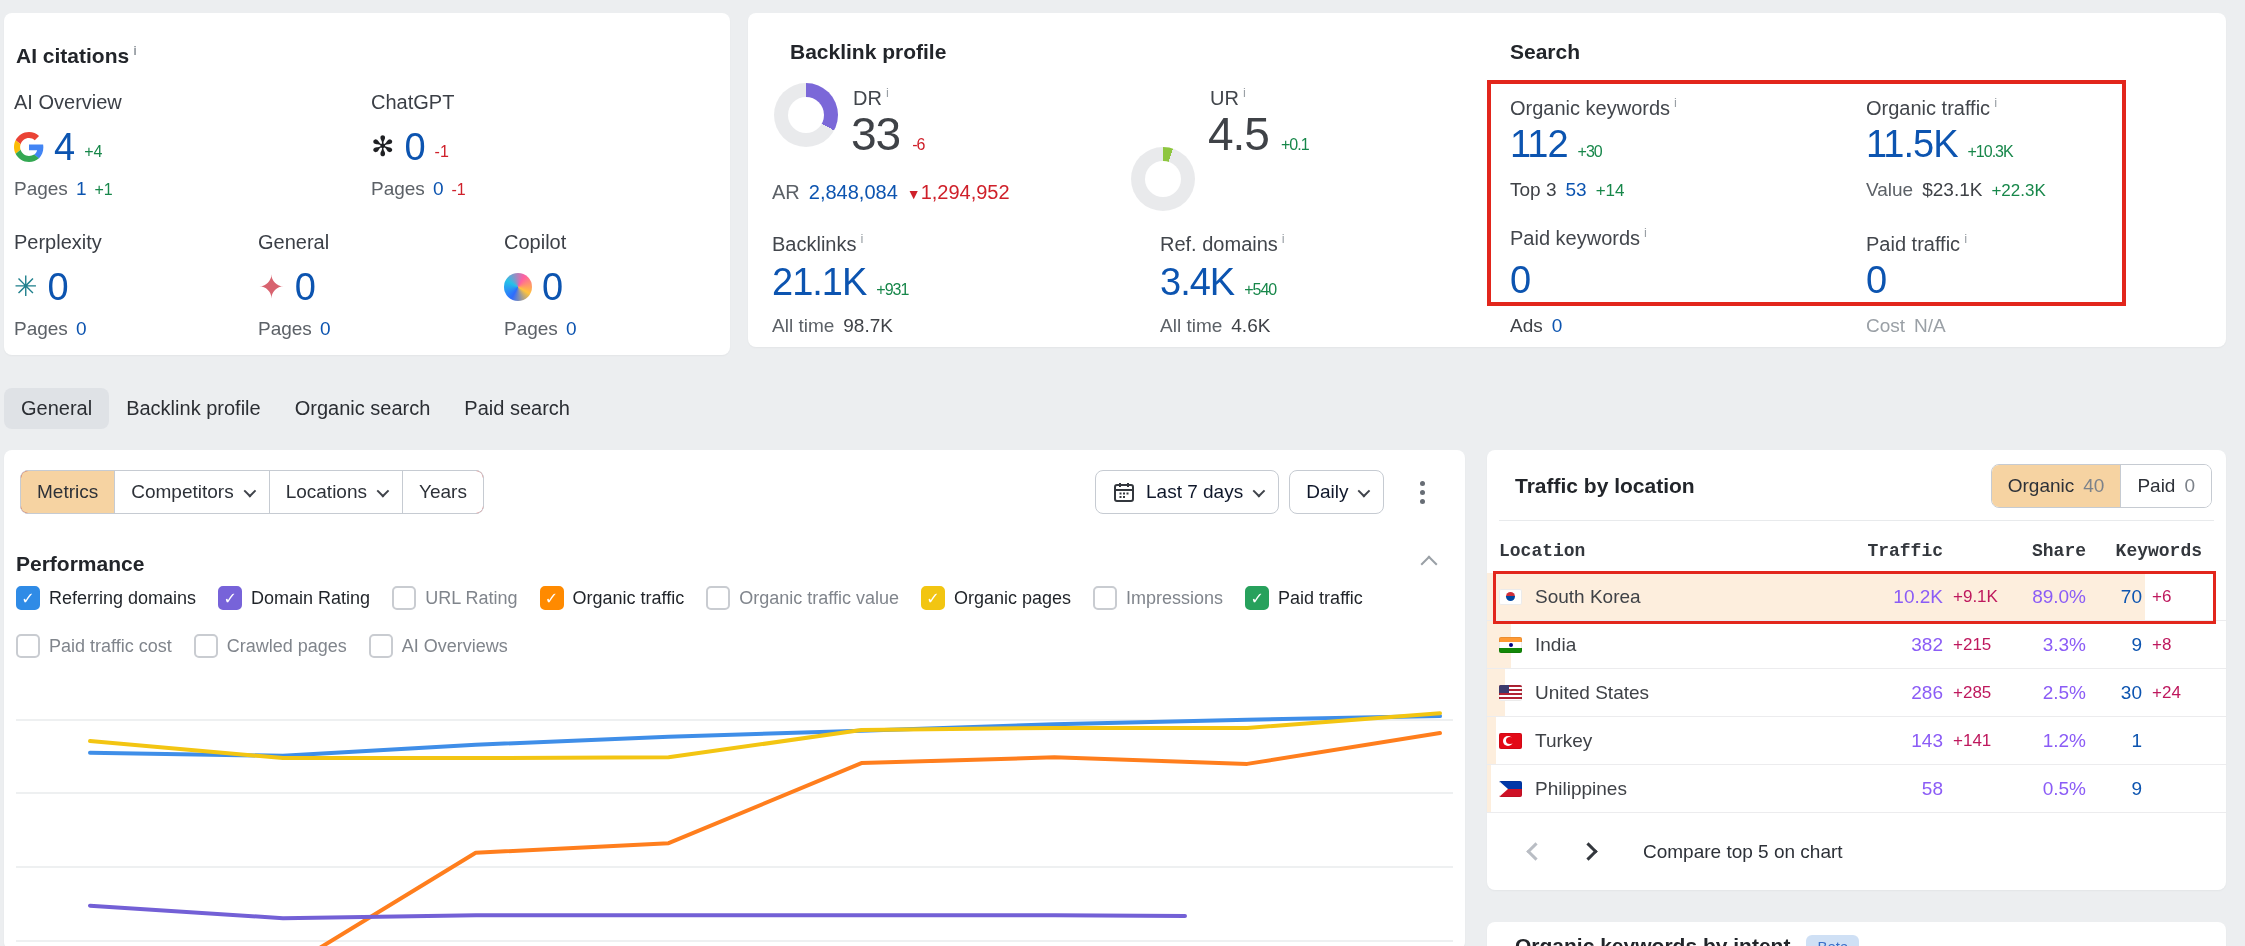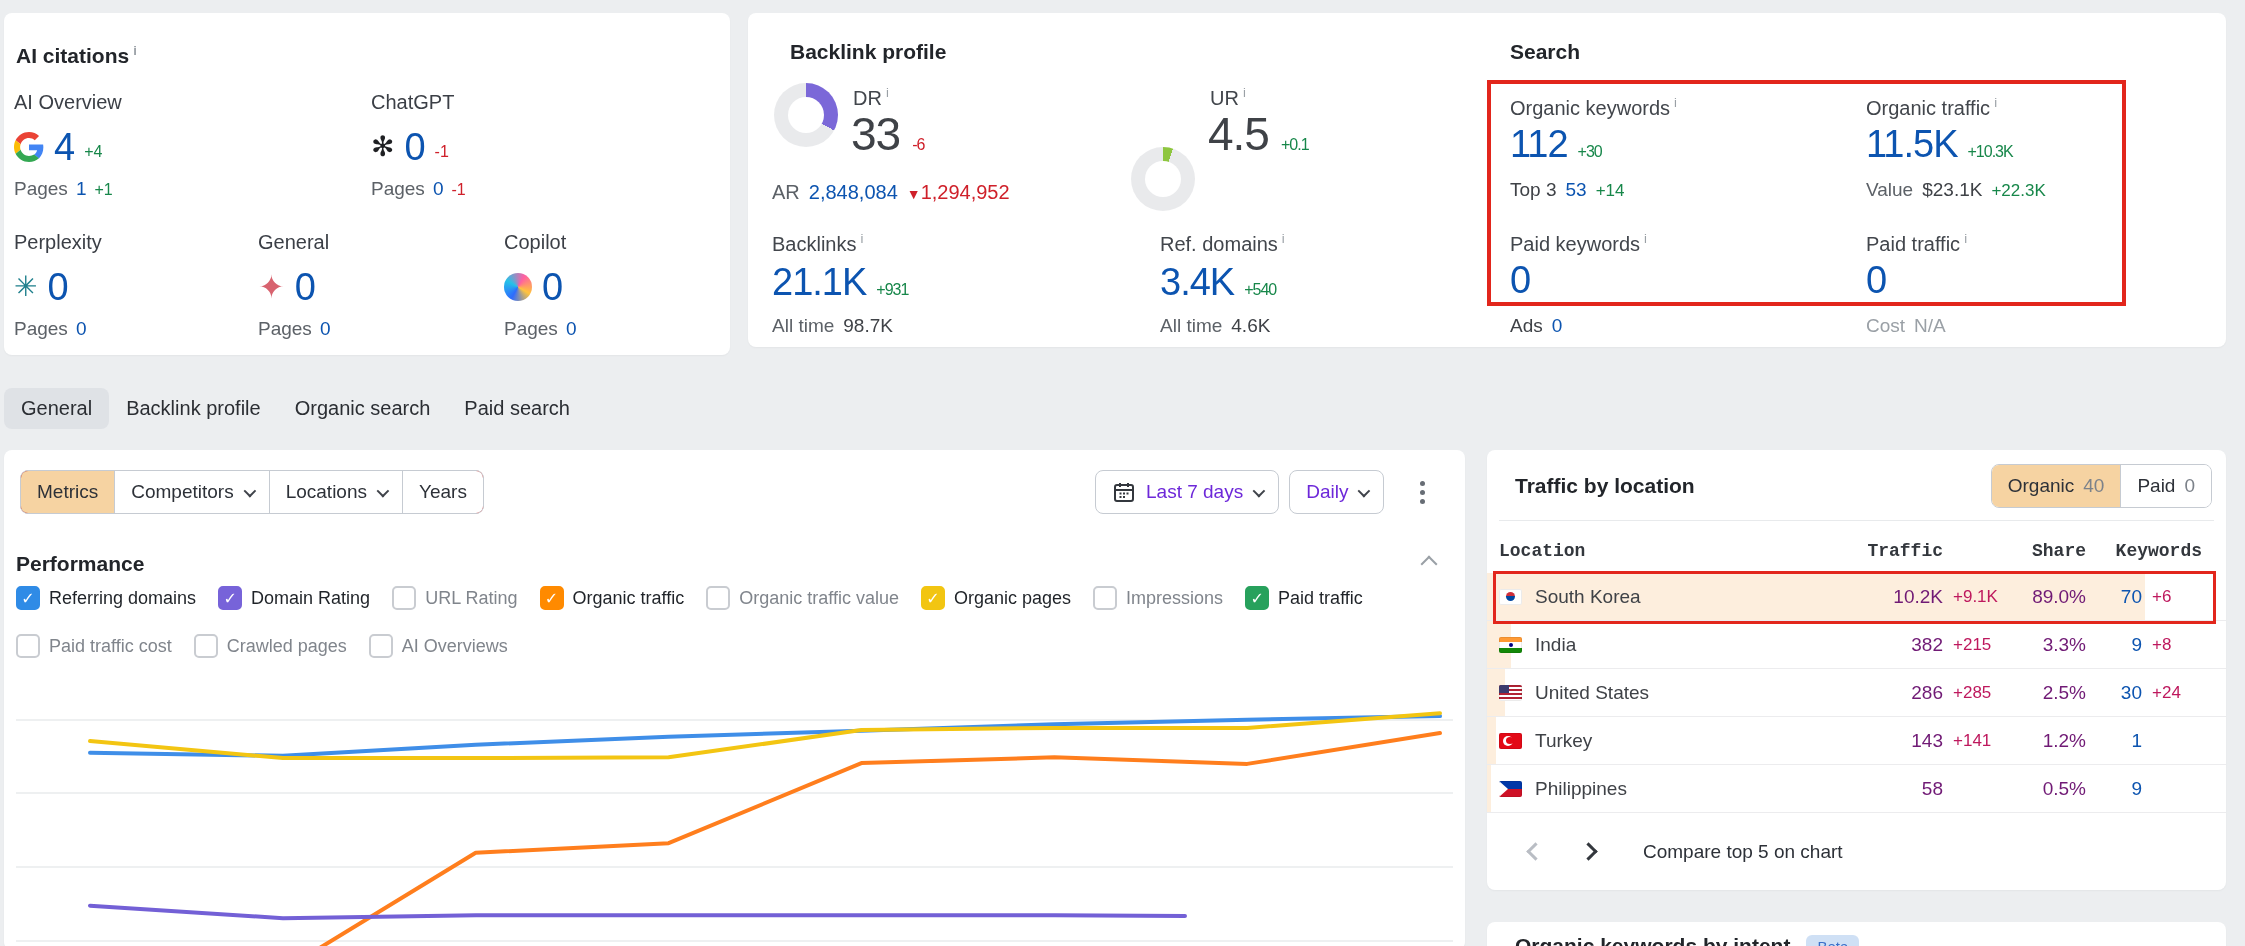--- a/index.html
+++ b/index.html
@@ -58,21 +58,21 @@
   #seg-group { position:absolute; left:16px; top:20px; display:flex; height:44px;
      border:1px solid #c6cbd2; border-radius:8px; background:#b91c1c; overflow:hidden; }
   .seg { display:flex; align-items:center; gap:10px; padding:0 16px; font-size:19px; color:#2d3138;
      background:#fff; border:none; border-right:1px solid #c6cbd2; font-family:inherit; cursor:pointer; }
   .seg:last-child { border-right:none; }
   .seg.active { background:#f6d3a2; }
   .chev { width:9px; height:9px; border-right:2px solid #3f434a; border-bottom:2px solid #3f434a;
      transform:rotate(45deg) translateY(-2px); display:inline-block; }
   #date-group { position:absolute; left:1091px; top:20px; display:flex; align-items:center; gap:10px; }
   .btn { display:flex; align-items:center; gap:10px; height:44px; padding:0 16px; background:#fff;
-     border:1px solid #c6cbd2; border-radius:8px; font-size:19px; color:#6d28d9; font-family:inherit; cursor:pointer; }
+     border:1px solid #c6cbd2; border-radius:8px; font-size:19px; color:#0f172a; font-family:inherit; cursor:pointer; }
   .kebab { margin-left:22px; display:flex; flex-direction:column; gap:4px; cursor:pointer; padding:4px; }
   .kebab i { width:5px; height:5px; border-radius:50%; background:#676d75; }
 
   
   #perf-title { position:absolute; left:12px; top:102px; }
   #collapse { position:absolute; right:30px; top:108px; width:12px; height:12px;
      border-left:2px solid #9aa0a6; border-top:2px solid #9aa0a6; transform:rotate(45deg); cursor:pointer; }
   .cb-row { position:absolute; left:12px; display:flex; gap:22px; align-items:center; }
   #cb-row-1 { top:136px; } #cb-row-2 { top:184px; }
   .cb { display:flex; align-items:center; gap:9px; cursor:pointer; }
@@ -92,21 +92,21 @@
   .tgl .cnt { color:#7c828a; }
   #loc-divider { position:absolute; left:12px; right:12px; top:70px; height:1px; background:#e8eaec; }
   .t-grid { display:grid; grid-template-columns:1fr 110px 55px 88px 56px 60px; align-items:center; }
   #loc-headers { position:absolute; left:0; top:86px; width:739px; padding:0 24px 0 12px; height:30px;
      font-size:18px; font-weight:bold; color:#33373d;font-family:Liberation Mono, monospace; }
   #loc-headers .h { white-space:nowrap; }
   #t-rows { position:absolute; left:0; top:123px; width:739px; }
   .t-row { position:relative; height:48px; padding:0 24px 0 12px; border-bottom:1px solid #ececee; cursor:pointer; }
   .t-row .bar { position:absolute; left:0; top:0; bottom:0; background:#fdeedd; z-index:0; }
   .t-row > .t-grid { position:relative; z-index:1; height:100%; }
-  .cell { font-size:19px; color:#701a75; white-space:nowrap; }
+  .cell { font-size:19px; color:#8b5cf6; white-space:nowrap; }
   .cell.r { text-align:right; }
   .cell.tr { color:#be185d; font-size:17px; padding-left:10px; }
   .cell.kw { color:#0c54b0; text-align:right; }
   .loc-name { display:flex; align-items:center; gap:13px; font-size:19px; color:#3f4247; }
   .flag { width:23px; height:16px; border-radius:2px; display:inline-block; position:relative;
      box-shadow:0 0 0 1px rgba(0,0,0,.08) inset; overflow:hidden; }
   .f-kr { background:#fff; } .f-kr::after { content:""; position:absolute; left:7px; top:3.5px; width:9px; height:9px;
      border-radius:50%; background:linear-gradient(#cd2e3a 50%,#0047a0 50%); }
   .f-in { background:linear-gradient(#ff9933 33%,#fff 33% 66%,#138808 66%); }
   .f-in::after { content:""; position:absolute; left:9.5px; top:6px; width:4px; height:4px; border-radius:50%; background:#000080; }
@@ -286,21 +286,21 @@
     <div class="abs k-num" style="left:1118px;top:110px">
       <span>11.5K</span>
       <span class="t">+10.3K</span>
     </div>
     <div class="abs subline" style="left:1118px;top:166px">
       <span class="g-mid">Value</span>
       <span class="g-dark">$23.1K</span>
       <span class="green" style="font-size:17px">+22.3K</span>
     </div>
 
-    <div class="abs metric-lbl" style="left:762px;top:218px">
+    <div class="abs metric-lbl" style="left:762px;top:212px">
       <span>Paid keywords</span><span class="info">i</span>
     </div>
     <div class="abs k-num" style="left:762px;top:246px">
       <span>0</span>
     </div>
     <div class="abs subline" style="left:762px;top:302px">
       <span class="g-dark">Ads</span>
       <span class="blue">0</span>
     </div>
 

